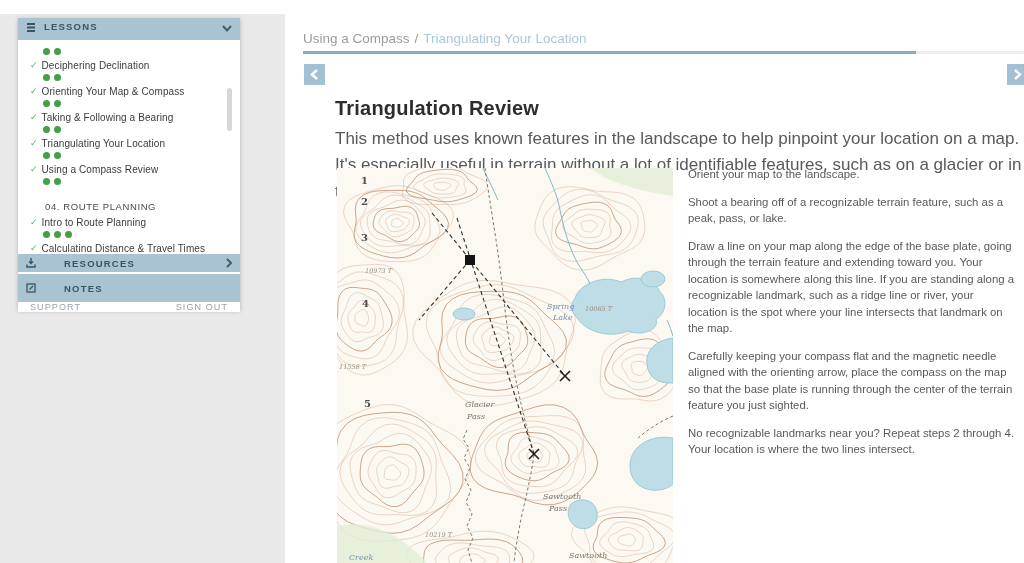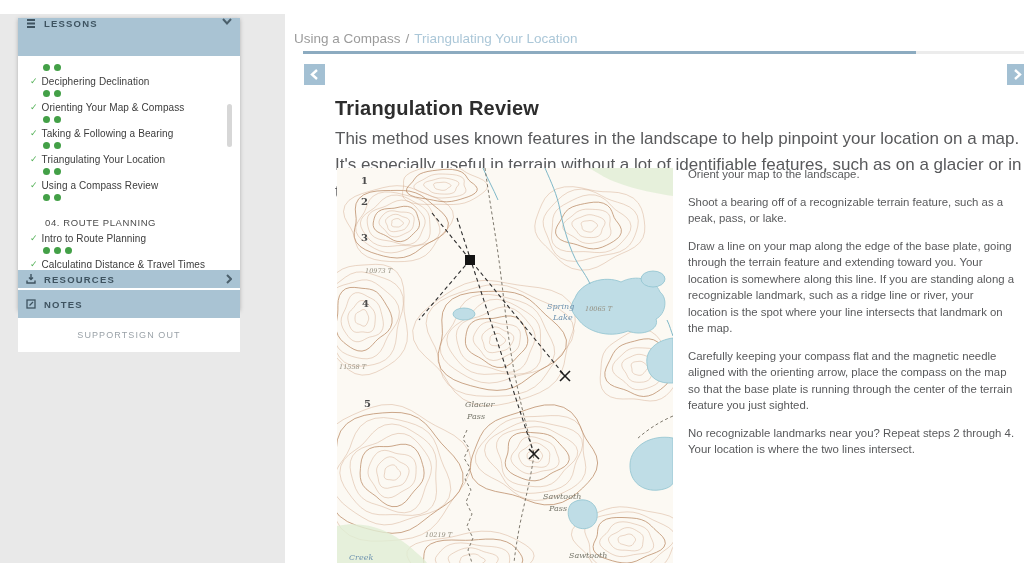--- a/index.html
+++ b/index.html
@@ -5,43 +5,43 @@
   * { margin:0; padding:0; box-sizing:border-box; }
   html,body { width:1024px; height:563px; overflow:hidden; }
   body { position:relative; background:#e9e9e9; font-family:"Liberation Sans", sans-serif; }
 
   .top-strip { position:absolute; left:0; top:0; width:1024px; height:14px; background:#fff; }
   .main-panel { position:absolute; left:285px; top:0; width:739px; height:563px; background:#fff; overflow:hidden; }
 
   
   .sidebar-card { position:absolute; left:18px; top:18px; width:222px; height:292px; background:#fff;
                   box-shadow:0 1px 4px rgba(0,0,0,.25); display:flex; flex-direction:column; }
-  .lessons-header { height:38px; background:#a9c3d3; display:flex; align-items:flex-start; padding:0 8px; flex:none; }
+  .lessons-header { height:22px; background:#a9c3d3; display:flex; align-items:flex-end; padding:8px 8px; flex:none; }
   .bar-label { font-size:9.5px; font-weight:600; letter-spacing:1.2px; color:#3e5360; }
   .hdr-icon { width:10px; height:10px; margin-right:8px; display:inline-flex; }
   .hdr-spacer { flex:1; }
   .chev { stroke:#4b5f6b; stroke-width:2; fill:none; }
   .chev-white { stroke:#fff; stroke-width:2.4; fill:none; }
 
   .lesson-list { height:212px; overflow:hidden; position:relative; padding-top:5px; flex:none; }
   .lesson-row { display:flex; align-items:center; padding-left:12px; height:12px; margin:3px 0 1px; }
   .check { color:#53b157; font-size:9px; margin-right:4px; line-height:1; }
   .lesson-title { font-size:10px; color:#3b3b3b; letter-spacing:.1px; white-space:nowrap; }
   .dots-row { display:flex; gap:4px; margin:3px 0 4px 25px; height:7px; }
   .dot { width:7px; height:7px; border-radius:50%; background:#43a047; }
   .section-header { font-size:9.5px; color:#4a4a4a; letter-spacing:.6px; padding-left:11px; margin:16px 16px 4px; }
   .scroll-thumb { position:absolute; right:8px; top:48px; width:5px; height:43px; background:#d7d7d7; border-radius:3px; }
 
-  .side-bar { height:18px; background:#a9c3d3; display:flex; align-items:center; padding:0 8px; flex:none; margin-top:2px; }
+  .side-bar { height:18px; background:#a9c3d3; display:flex; align-items:center; padding:0 8px; flex:none; margin-top:2px;gap:20px; }
   .side-bar.notes { height:28px; }
-  .side-footer { flex:1; display:flex; align-items:center; justify-content:center; padding:12px 12px; background:#fff; }
+  .side-footer { flex:1; display:flex; align-items:center; justify-content:space-between; padding:0 12px; background:#fff; }
   .foot-link { font-size:9px; color:#9aa2a8; letter-spacing:1.1px; cursor:pointer; }
 
   
-  .breadcrumb { position:absolute; left:9px; top:31px; font-size:13.5px; white-space:nowrap; }
+  .breadcrumb { position:absolute; left:18px; top:31px; font-size:13.5px; white-space:nowrap; }
   .crumb-course { color:#9b9b9b; }
   .crumb-sep { color:#9b9b9b; margin:0 5px; }
   .crumb-lesson { color:#abc7d8; }
   .progress-track { position:absolute; left:18px; top:51px; right:0; height:3px; background:#ececec; }
   .progress-fill { height:3px; background:#8cabc0; }
 
   .nav-btn { position:absolute; top:64px; width:21px; height:21px; background:#a3c0d3; display:flex;
              align-items:center; justify-content:center; cursor:pointer; }
   .nav-prev { left:19px; }
   .nav-next { left:722px; }

